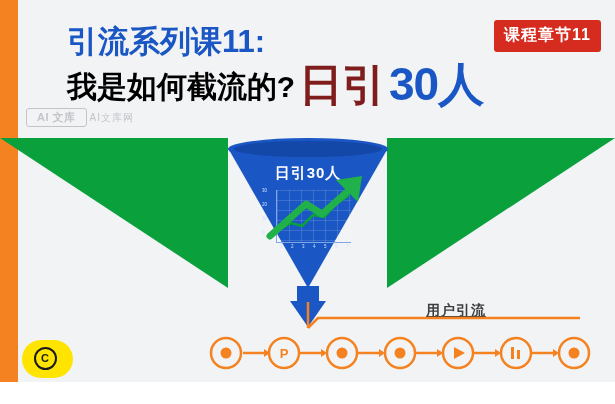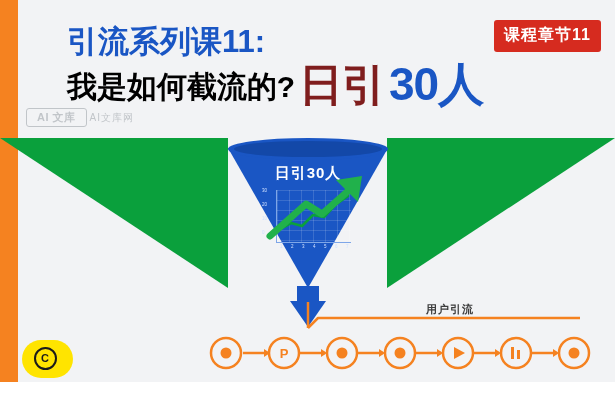--- a/index.html
+++ b/index.html
@@ -128,21 +128,21 @@
   .mini-chart svg{position:absolute;left:0;top:0;}
   
   .chart-arrow{position:absolute;left:24px;top:36px;}
   
   .flow{
     position:absolute;left:208px;top:298px;width:398px;height:78px;
   }
   .flow svg{position:absolute;left:0;top:0;}
   .flow-label{
     position:absolute;left:218px;top:4px;
-    font-size:11px;color:#3d3d3d;font-weight:bold;letter-spacing:1px;
+    font-size:14px;color:#3d3d3d;font-weight:bold;letter-spacing:1px;text-decoration:underline;
   }
   
   .tag{
     position:absolute;left:22px;top:340px;
     background:#ffe400;color:#1a1a1a;
     display:flex;align-items:center;gap:7px;
     padding:7px 16px 8px 12px;border-radius:22px;
     font-size:19px;font-weight:bold;letter-spacing:1px;
   }
   .tag .c-mark{

